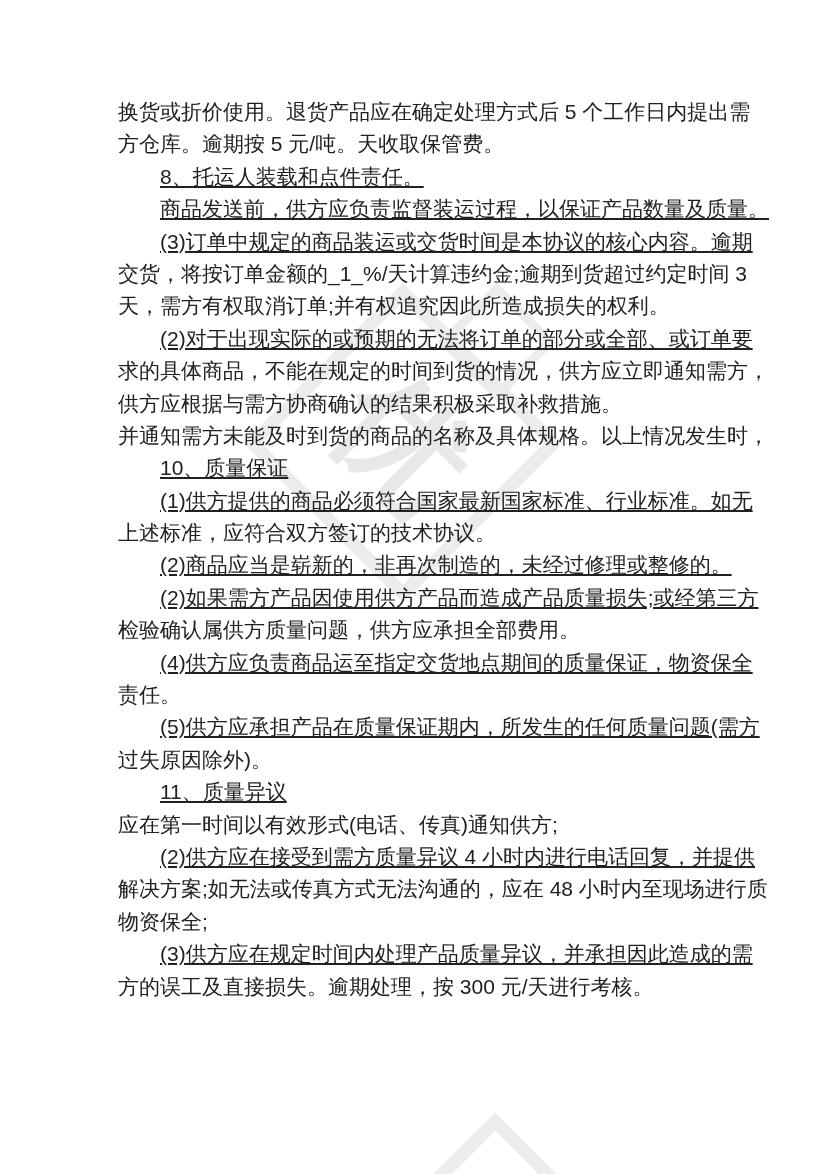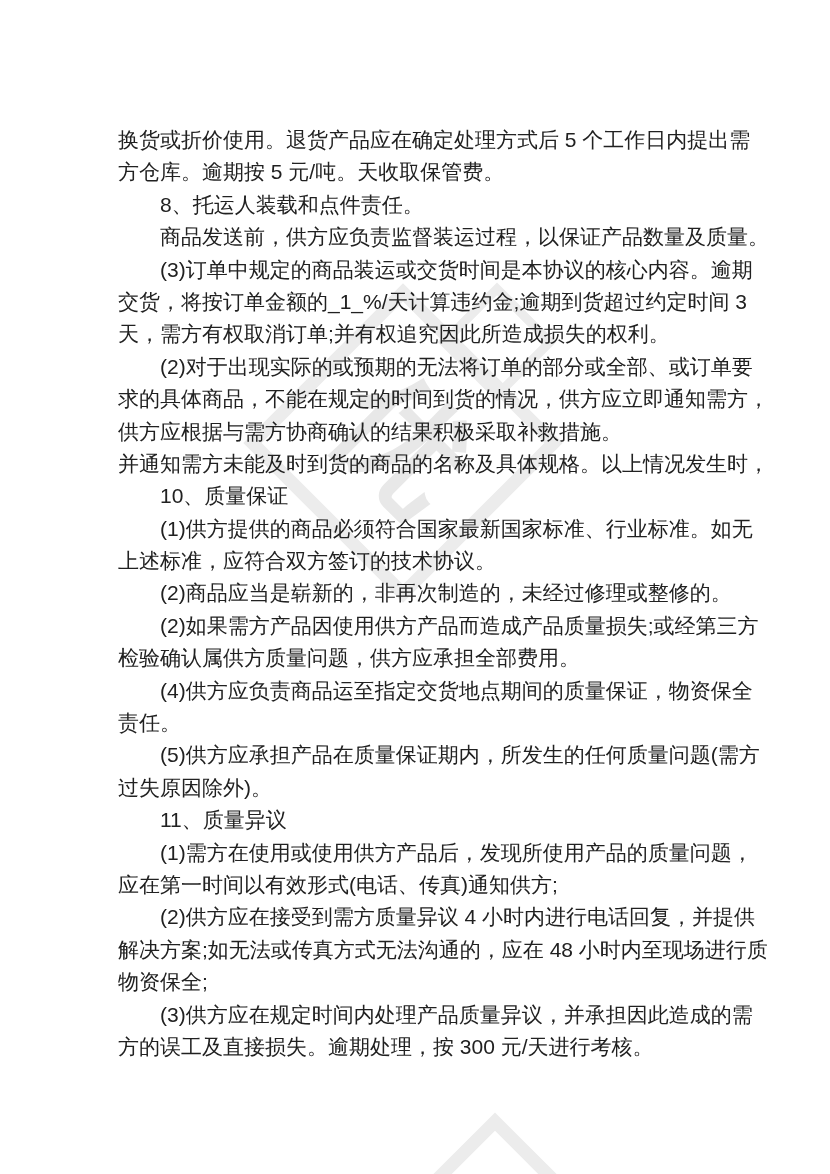--- a/index.html
+++ b/index.html
@@ -23,20 +23,21 @@
     color: #212121;
     font-size: 21px;
   }
   .line {
     height: 32.4px;
     line-height: 32.4px;
     white-space: nowrap;
   }
   .line.indent {
     padding-left: 42px;
+    text-decoration: underline;
   }
   
   .wm {
     position: absolute;
     display: flex;
     align-items: center;
     justify-content: center;
     transform: rotate(45deg);
     border-style: solid;
     border-color: #ececec;
@@ -62,21 +63,21 @@
   }
   .wm-bottom {
     left: 397px;
     top: 1153px;
     width: 170px;
     height: 170px;
     border-width: 13px;
     font-size: 108px;
     font-weight: bold;
   }
-  .text-block { z-index: 1; margin-top: 28px; }
+  .text-block { z-index: 1; }
 </style>
 </head>
 <body>
 
 <div class="page">
 
   <div class="wm wm-mid">
     <span>优</span>
   </div>
   <div class="wm wm-small"></div>
@@ -100,21 +101,20 @@
       <div class="line indent">(1)供方提供的商品必须符合国家最新国家标准、行业标准。如无</div>
       <div class="line">上述标准，应符合双方签订的技术协议。</div>
       <div class="line indent">(2)商品应当是崭新的，非再次制造的，未经过修理或整修的。</div>
       <div class="line indent">(2)如果需方产品因使用供方产品而造成产品质量损失;或经第三方</div>
       <div class="line">检验确认属供方质量问题，供方应承担全部费用。</div>
       <div class="line indent">(4)供方应负责商品运至指定交货地点期间的质量保证，物资保全</div>
       <div class="line">责任。</div>
       <div class="line indent">(5)供方应承担产品在质量保证期内，所发生的任何质量问题(需方</div>
       <div class="line">过失原因除外)。</div>
       <div class="line indent">11、质量异议</div>
-      <div class="line indent">(1)需方在使用或使用供方产品后，发现所使用产品的质量问题，</div>
       <div class="line">应在第一时间以有效形式(电话、传真)通知供方;</div>
       <div class="line indent">(2)供方应在接受到需方质量异议 4 小时内进行电话回复，并提供</div>
       <div class="line">解决方案;如无法或传真方式无法沟通的，应在 48 小时内至现场进行质</div>
       <div class="line">物资保全;</div>
       <div class="line indent">(3)供方应在规定时间内处理产品质量异议，并承担因此造成的需</div>
       <div class="line">方的误工及直接损失。逾期处理，按 300 元/天进行考核。</div>
     </div>
 
 </div>
 

